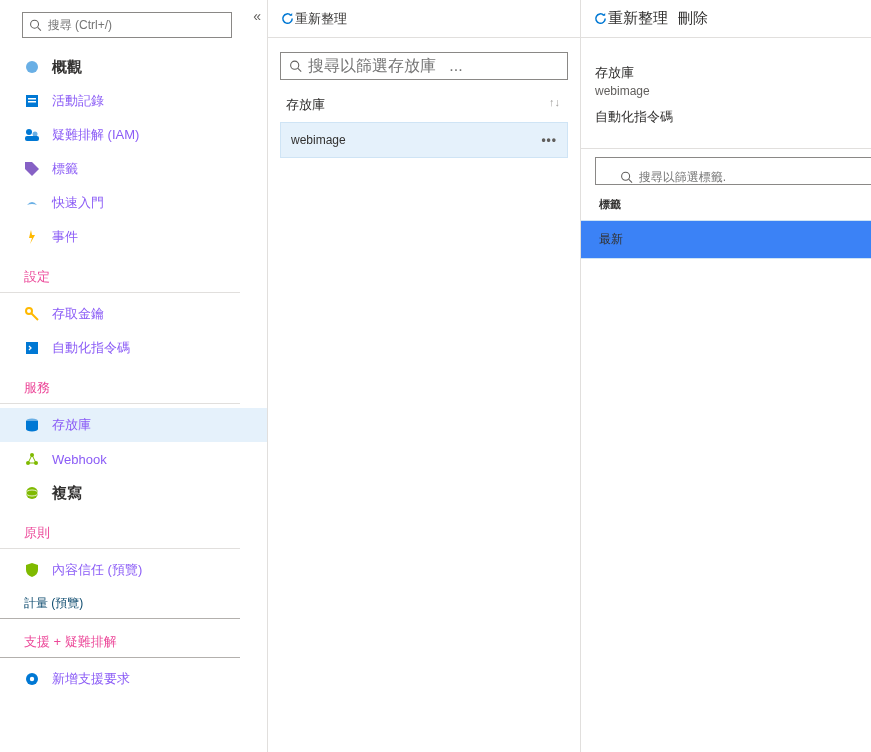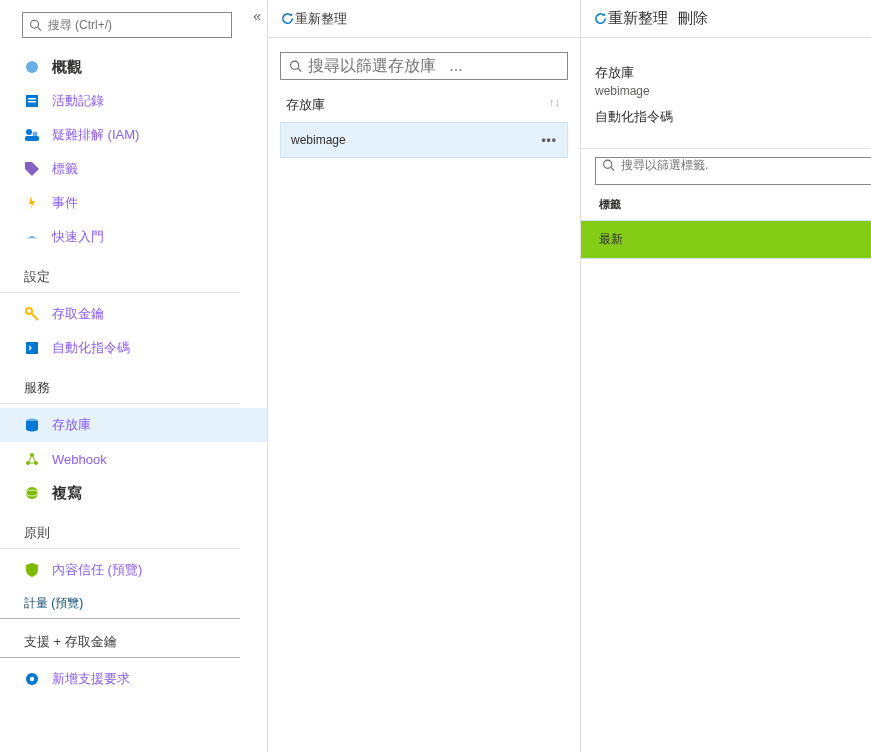--- a/index.html
+++ b/index.html
@@ -56,21 +56,21 @@
       cursor: pointer;
       gap: 12px;
     }
     .nav-item.selected { background: #e5f1fb; }
     .nav-item.bold .nav-label { font-weight:600; font-size:15px; color:#323130; }
     .nav-label { color:#8b5cf6; font-size:13px; }
     .nav-icon { width:16px; height:16px; flex-shrink:0; display:flex; align-items:center; justify-content:center; }
     .section-header {
       padding: 14px 0 6px 24px;
       font-size: 13px;
-      color: #404040;
+      color: #ec4899;
       border-bottom: 1px solid #e1dfdd;
       margin-bottom: 4px;
       width: 240px;
     }
     .section-header.underline { border-bottom:1px solid #b3b0ad; }
     .big-item { font-size:12px; font-weight:400; color:#0c4a6e; padding:8px 0 6px 24px; border-bottom:1px solid #b3b0ad; width:240px; }
 
     .middle-pane {
       width: 313px;
       border-right: 1px solid #e1dfdd;
@@ -130,30 +130,30 @@
     .right-toolbar .tb-label { font-size:15px; color:#323130; }
     .detail-block { padding: 16px 0 10px 14px; }
     .detail-label { font-size:13px; color:#323130; margin-top:10px; }
     .detail-value { font-size:12px; color:#605e5c; margin-top:2px; }
     .divider { border-top:1px solid #e1dfdd; margin-top:12px; }
     .right-search {
       margin: 8px 0 0 14px;
       border:1px solid #8a8886;
       height:28px;
       display:flex;
-      align-items:flex-start;
-      padding:0 6px;
+      align-items:flex-end;
+      padding:0 24px;
       width: calc(100% - 14px);
       border-right:none;
     }
     .right-search input { border:none; outline:none; font-size:12px; margin-left:6px; width:100%; color:#605e5c; }
     .tag-header { padding: 12px 0 8px 18px; font-size:11px; font-weight:600; color:#323130; }
     .tag-row {
       padding: 10px 0 10px 18px;
-      background:#84cc16;
+      background:#3b82f6;
       border-top:1px solid #cfe4f5;
       border-bottom:1px solid #cfe4f5;
       font-size:12px;
       cursor:pointer;
     }
   </style>
 </head>
 <body>
 
 <div class="sidebar">
@@ -199,32 +199,32 @@
       <span class="nav-icon">
           <svg viewBox="0 0 16 16" width="16" height="16">
             <path d="M1 1 L8 1 L15 8 L8 15 L1 8 Z" fill="#8661c5"></path>
           </svg>
         </span>
       <span class="nav-label">標籤</span>
     </div>
     <div class="nav-item">
       <span class="nav-icon">
           <svg viewBox="0 0 16 16" width="16" height="16">
+            <path d="M3 10 Q8 4 13 10 Q8 8 3 10" fill="#69afe5"></path>
+          </svg>
+        </span>
+      <span class="nav-label">快速入門</span>
+    </div>
+    <div class="nav-item">
+      <span class="nav-icon">
+          <svg viewBox="0 0 16 16" width="16" height="16">
             <path d="M7 1 L5 9 L8 9 L6 15 L11 6 L8 6 Z" fill="#ffb900"></path>
           </svg>
         </span>
       <span class="nav-label">事件</span>
-    </div>
-    <div class="nav-item">
-      <span class="nav-icon">
-          <svg viewBox="0 0 16 16" width="16" height="16">
-            <path d="M3 10 Q8 4 13 10 Q8 8 3 10" fill="#69afe5"></path>
-          </svg>
-        </span>
-      <span class="nav-label">快速入門</span>
     </div>
   </div>
 
   <div class="section-header">設定</div>
   <div class="nav-list">
     <div class="nav-item">
       <span class="nav-icon">
           <svg viewBox="0 0 16 16" width="16" height="16">
             <circle cx="5" cy="5" r="3" fill="none" stroke="#ffb900" stroke-width="2"></circle>
             <line x1="7" y1="7" x2="14" y2="14" stroke="#ffb900" stroke-width="2"></line>
@@ -283,21 +283,21 @@
           <svg viewBox="0 0 16 16" width="16" height="16">
             <path d="M8 1 L14 3 V8 Q14 13 8 15 Q2 13 2 8 V3 Z" fill="#7fba00"></path>
           </svg>
         </span>
       <span class="nav-label">內容信任 (預覽)</span>
     </div>
   </div>
 
   <div class="big-item">計量 (預覽)</div>
 
-  <div class="section-header underline">支援 + 存取金鑰</div>
+  <div class="section-header underline">支援 + 疑難排解</div>
   <div class="nav-list">
     <div class="nav-item">
       <span class="nav-icon">
           <svg viewBox="0 0 16 16" width="16" height="16">
             <circle cx="8" cy="8" r="6" fill="#0078d4"></circle>
             <circle cx="8" cy="8" r="2.2" fill="#fff"></circle>
           </svg>
         </span>
       <span class="nav-label">新增支援要求</span>
     </div>

